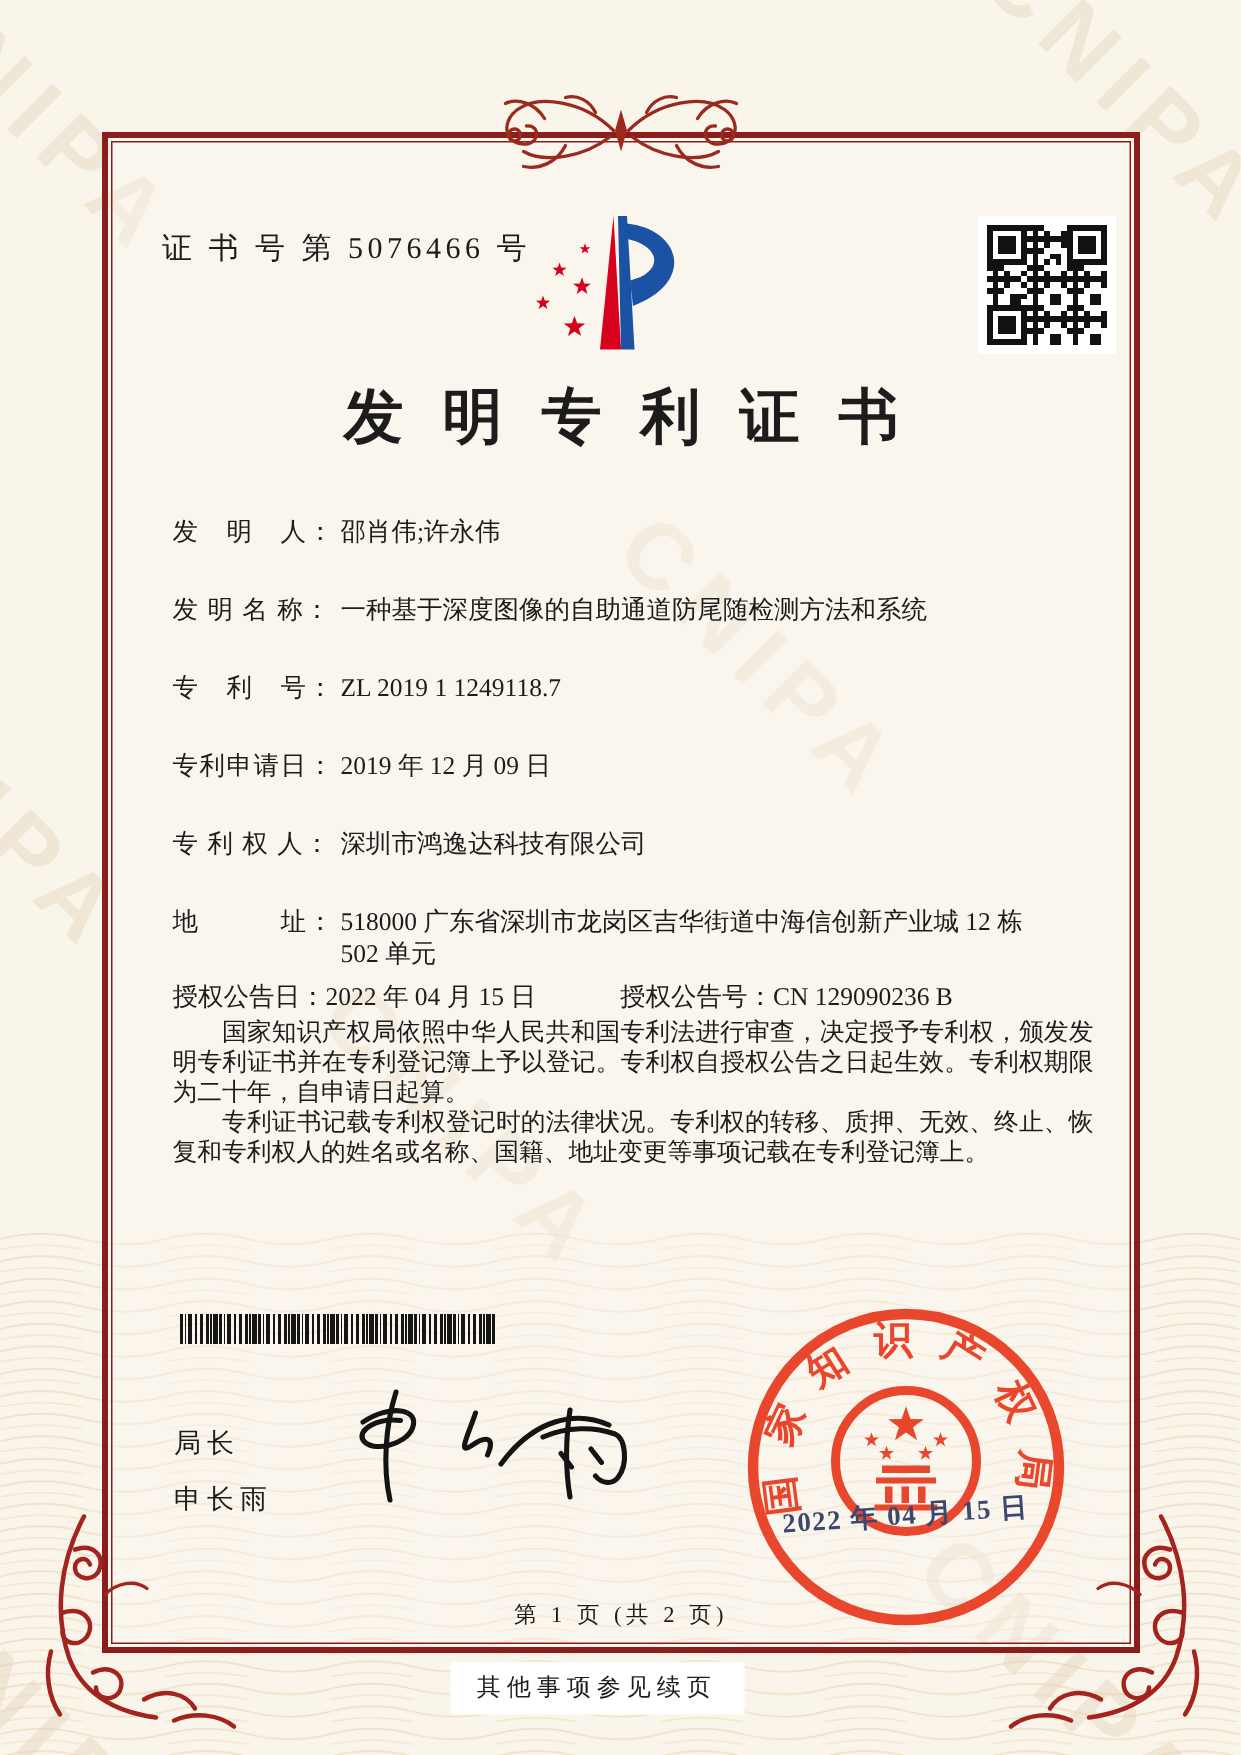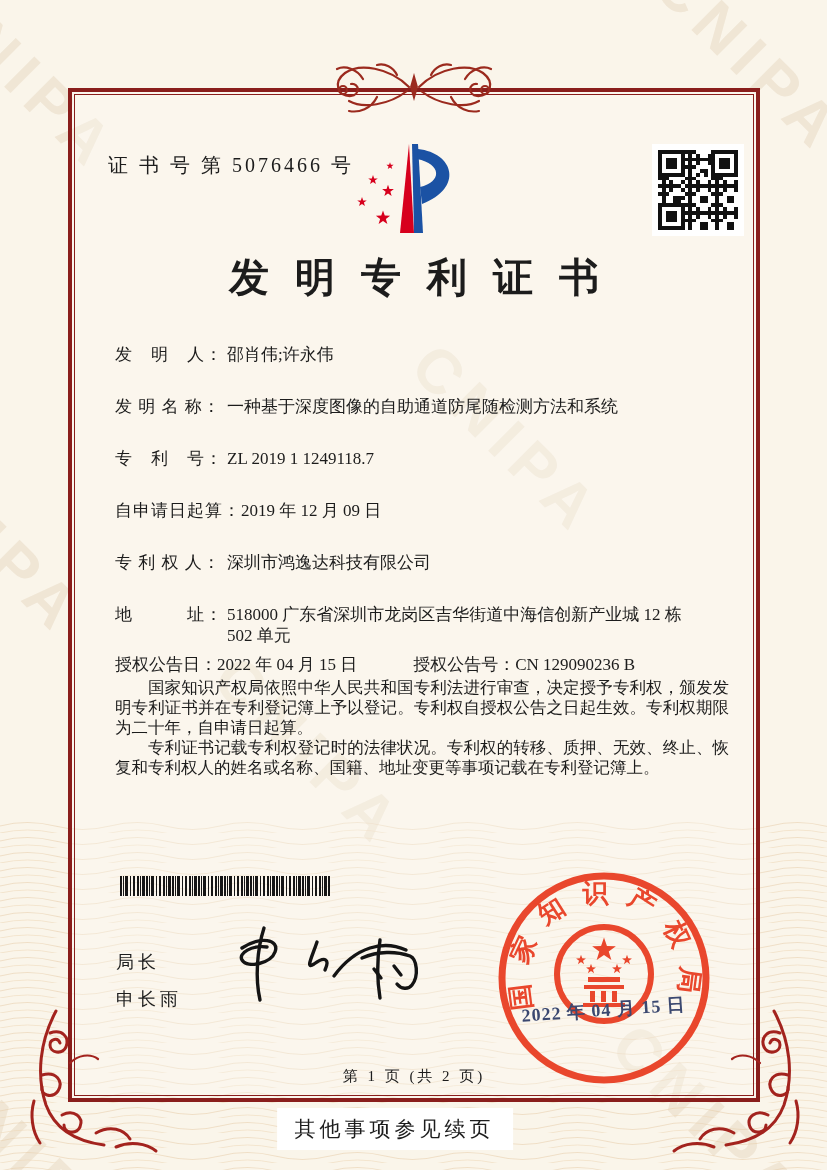--- a/index.html
+++ b/index.html
@@ -37,21 +37,21 @@
             line-height:20px;text-align:justify}
   .bodytext p{margin:0;text-indent:2em}
   .barcode{position:absolute;left:48px;top:784px}
   .chief{position:absolute;left:44px;top:852px;font-family:"Liberation Sans","DejaVu Sans",sans-serif;
          font-weight:400;font-size:18px;letter-spacing:4px;line-height:37px}
   .sig{position:absolute;left:150px;top:822px}
   .seal{position:absolute;left:424px;top:778px;z-index:3}
   .pageinfo{position:absolute;left:0;top:975px;width:100%;text-align:center;
             font-size:15px;letter-spacing:3px}
   .note{position:absolute;left:50%;top:1108px;transform:translateX(-58%);background:#ffffff;
-        padding:7px 18px;font-size:21px;letter-spacing:4px;z-index:4}
+        padding:7px 18px;font-size:16px;letter-spacing:4px;z-index:4}
 </style>
 </head>
 <body>
 
 <div class="page">
 
   <div class="wm" style="left:-36px;top:-34px">CNIPA</div>
   <div class="wm" style="left:690px;top:-52px">CNIPA</div>
   <div class="wm" style="left:-70px;top:430px">CNIPA</div>
   <div class="wm" style="left:448px;top:330px">CNIPA</div>
@@ -350,21 +350,21 @@
       </div>
       <div class="frow">
         <span class="lbl">发 明 名 称：</span>
         <span class="val">一种基于深度图像的自助通道防尾随检测方法和系统</span>
       </div>
       <div class="frow">
         <span class="lbl">专　利　号：</span>
         <span class="val">ZL 2019 1 1249118.7</span>
       </div>
       <div class="frow">
-        <span class="lbl">自申请日起算：</span>
+        <span class="lbl">专利申请日：</span>
         <span class="val">2019 年 12 月 09 日</span>
       </div>
       <div class="frow">
         <span class="lbl">专 利 权 人：</span>
         <span class="val">深圳市鸿逸达科技有限公司</span>
       </div>
       <div class="frow addr">
         <span class="lbl">地　　　址：</span>
         <span class="val" style="max-width:470px">518000 广东省深圳市龙岗区吉华街道中海信创新产业城 12 栋 502 单元</span>
       </div>

